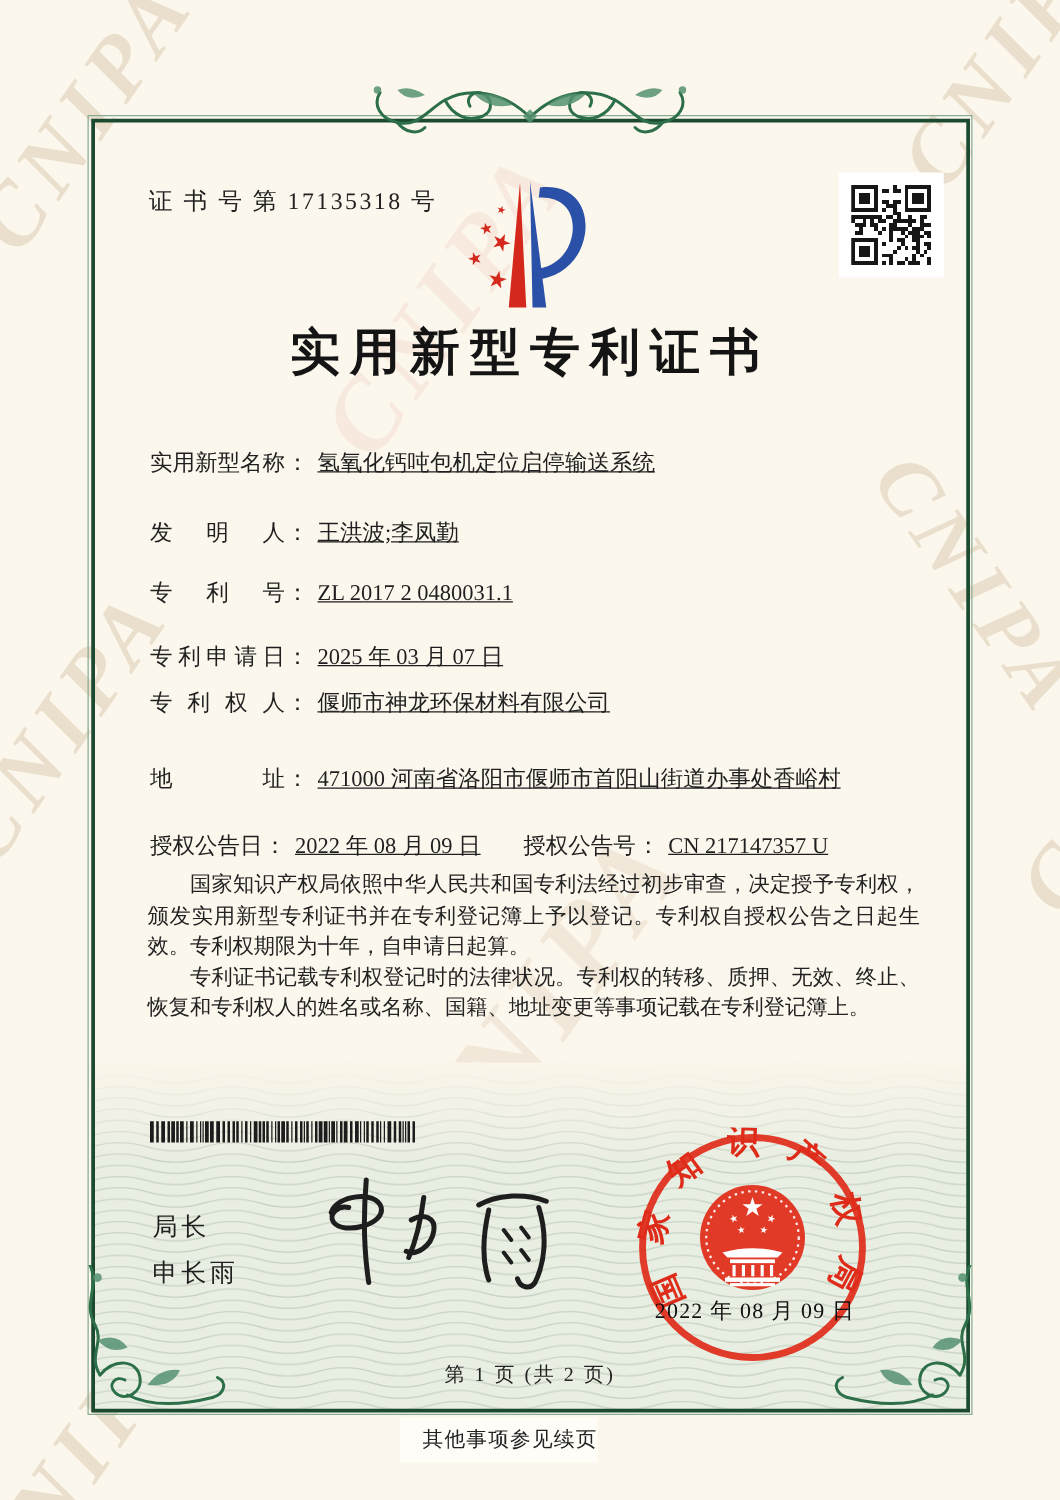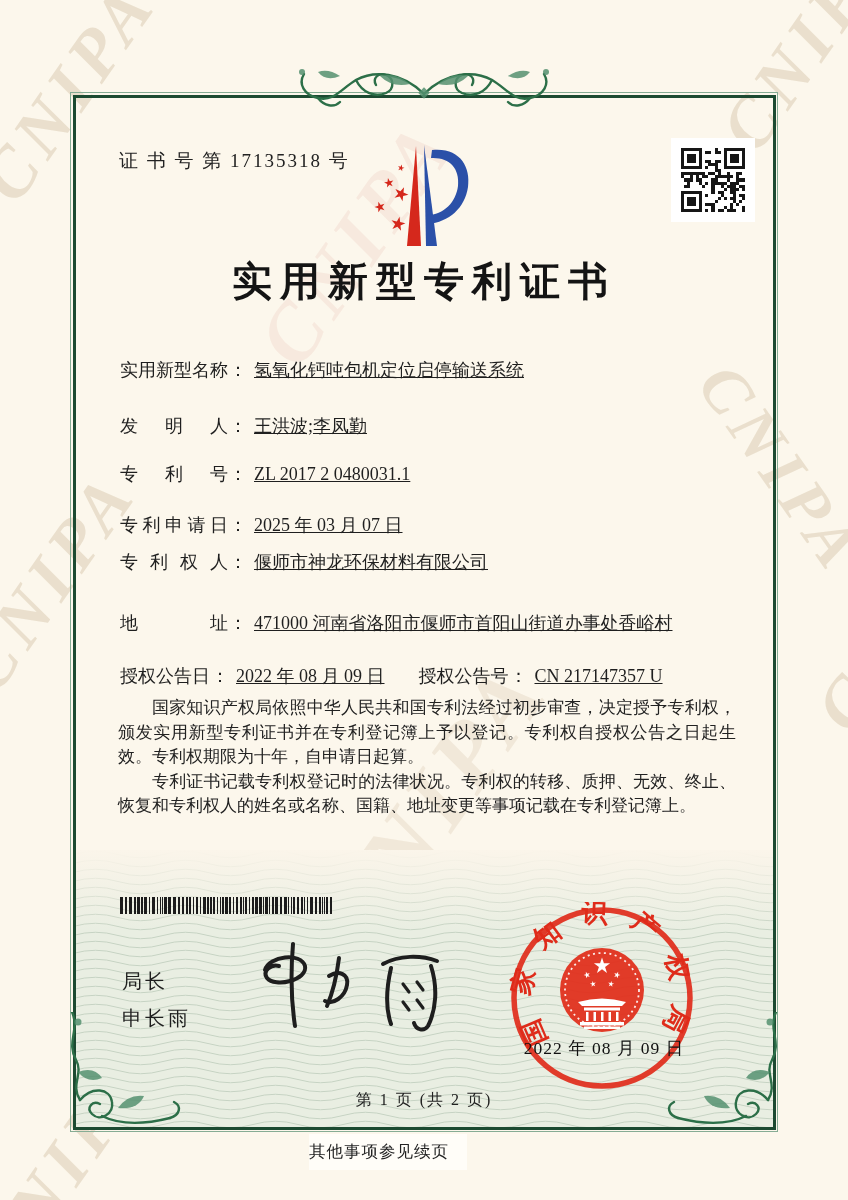--- a/index.html
+++ b/index.html
@@ -47,22 +47,22 @@
   .barcode i,.barcode u{display:inline-block;height:100%;}
   .barcode i{background:#1c1c1c;}
   .signer-title{position:absolute;left:122px;top:968px;font-size:20px;letter-spacing:3px;}
   .signer-name{position:absolute;left:122px;top:1005px;font-size:20px;letter-spacing:3px;}
   .sig{position:absolute;left:235px;top:928px;}
   .sealwrap{position:absolute;left:506px;top:902px;}
   .sealdate{position:absolute;left:508px;top:1036px;width:192px;text-align:center;
             font-size:17.5px;color:#111;letter-spacing:1px;}
   .pageinfo{position:absolute;left:70px;top:1090px;width:708px;text-align:center;
             font-size:16px;letter-spacing:2px;color:#222;}
-  .contnote{position:absolute;left:309px;top:1134px;width:158px;height:36px;background:#fffdf8;
-            text-align:left;line-height:36px;font-size:16.5px;letter-spacing:1px;color:#222;}
+  .contnote{position:absolute;left:320px;top:1134px;width:158px;height:36px;background:#fffdf8;
+            text-align:right;line-height:36px;font-size:16.5px;letter-spacing:1px;color:#222;}
   .hiddefs{position:absolute;width:0;height:0;overflow:hidden;}
 </style>
 </head>
 <body>
 
 <div class="page">
 
   <svg class="hiddefs" aria-hidden="true">
     <defs>
       <path id="st5" d="M0,-1 L0.2245,-0.309 L0.951,-0.309 L0.363,0.118 L0.588,0.809 L0,0.382 L-0.588,0.809 L-0.363,0.118 L-0.951,-0.309 L-0.2245,-0.309 Z"></path>

